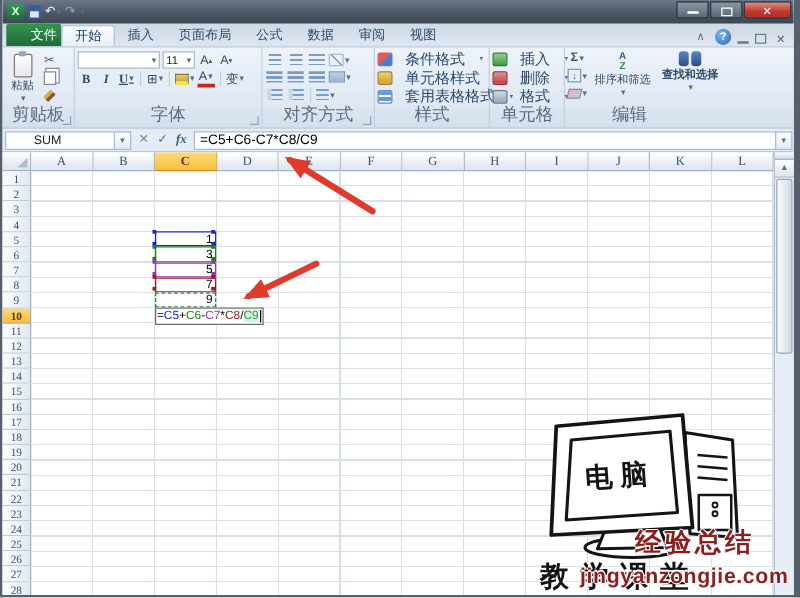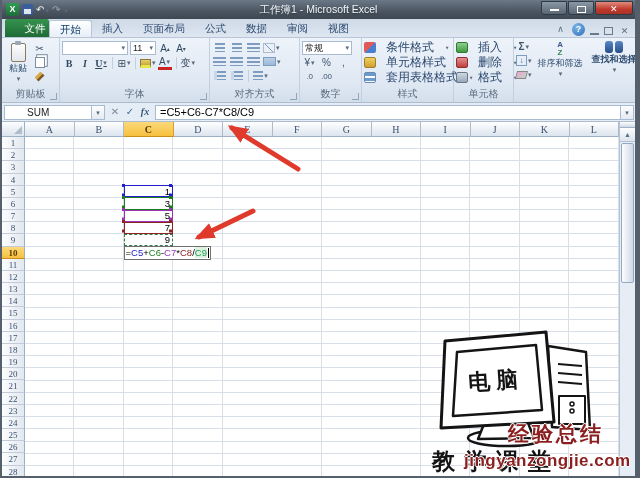--- a/index.html
+++ b/index.html
@@ -29,21 +29,21 @@
   .rtab.active { background:linear-gradient(#fdfefe,#e8eff8); border:1px solid #b9c6d8; border-bottom:none; border-radius:2.5px 2.5px 0 0; color:#13406e; }
   .ribbon-right { position:absolute; right:4px; top:2px; display:flex; gap:5px; align-items:center; }
   .rr-ic { width:13px; height:13px; font-size:9px; color:#5d6d7e; text-align:center; line-height:13px; }
   .help-ic { width:13px; height:13px; border-radius:50%; background:radial-gradient(circle at 35% 30%,#7ab6ea,#2e6db4); color:#fff; font-size:9px; font-weight:bold; text-align:center; line-height:13px; }
   .mini-min { width:9px; height:2px; background:#6b7a8a; margin-top:8px; }
   .mini-restore { width:9px; height:8px; border:1.5px solid #6b7a8a; margin-top:3px; }
 
   
   .ribbon { position:absolute; left:0; top:37px; right:0; height:66px; background:linear-gradient(#eef3fa,#dfe8f3 70%,#d4dfec); border-top:1px solid #b9c6d8; border-bottom:1px solid #aebccd; display:flex; }
   .grp { position:relative; height:100%; border-right:1px solid #c3cfdd; padding:2px 2px 12px 2px; }
-  .grp-label { position:absolute; left:0; right:0; bottom:1px; text-align:center; font-size:10px; color:#5c6c7e; }
+  .grp-label { position:absolute; left:0; right:0; bottom:1px; text-align:center; font-size:14px; color:#5c6c7e; }
   .dlg { position:absolute; right:2px; bottom:2px; width:7px; height:7px; border-left:1px solid #8296ab; border-bottom:1px solid #8296ab; transform:rotate(-90deg); opacity:.8; }
   .dd::after { content:"▾"; font-size:7px; color:#5a6a7c; margin-left:1px; }
   .mi { display:inline-flex; align-items:center; justify-content:center; min-width:15px; height:13px; font-size:10px; color:#3f556d; }
   .row { display:flex; align-items:center; gap:2px; margin:1px 0; }
 
   .paste-wrap { display:flex; }
   .paste-btn { width:28px; display:flex; flex-direction:column; align-items:center; font-size:9px; color:#2c4a6e; padding-top:2px;justify-content:flex-end; }
   .clip-icon { width:15px; height:19px; background:linear-gradient(#fdfdfd,#e3e8ee); border:1.5px solid #8a7a5e; border-radius:2px; position:relative; }
   .clip-icon::after { content:""; position:absolute; left:3px; top:-3px; width:6px; height:4px; background:#9aa7b5; border-radius:1px; }
   .mini-col { display:flex; flex-direction:column; gap:1px; padding-top:2px; }
@@ -141,21 +141,20 @@
 <div class="window">
 
   <div class="titlebar">
     <div class="qat">
       <div class="xl-logo">X</div>
       <div class="floppy"></div>
       <span class="qbtn dd">↶</span>
       <span class="qbtn dim">↷</span>
       <span class="qbtn dd"></span>
     </div>
-    <div class="title-text">工作簿1 - Microsoft Excel</div>
     <div class="winbtns">
       <div class="wbtn">
           <div class="g-min"></div>
         </div>
       <div class="wbtn">
           <div class="g-max"></div>
         </div>
       <div class="wbtn close">
           <div class="g-x">✕</div>
         </div>
@@ -277,38 +276,20 @@
           </span>
         <span class="sep-v"></span>
         <span class="mi dd">
             <span class="bars short"></span>
           </span>
       </div>
       <div class="grp-label"><span>对齐方式</span></div>
       <div class="dlg"></div>
     </div>
 
-    <div class="grp" style="width:62px">
-      <div class="row">
-          <div class="combo num-combo dd">
-            <span style="flex:1">常规</span>
-          </div>
-        </div>
-      <div class="row">
-        <span class="mi dd">¥</span>
-        <span class="mi">%</span>
-        <span class="mi">,</span>
-      </div>
-      <div class="row">
-        <span class="mi" style="font-size:8px">.0</span>
-        <span class="mi" style="font-size:8px">.00</span>
-      </div>
-      <div class="grp-label"><span>数字</span></div>
-      <div class="dlg"></div>
-    </div>
 
     <div class="grp" style="width:92px">
       <div class="style-row dd">
         <span class="sic cf"></span>
         <span>条件格式</span>
       </div>
       <div class="style-row dd">
         <span class="sic cs"></span>
         <span>单元格样式</span>
       </div>
@@ -350,20 +331,21 @@
         </div>
         <div class="bigbtn dd">
           <span class="az-ic"><span>A</span><br><span class="z">Z</span></span>
           <span>排序和筛选</span>
         </div>
         <div class="bigbtn dd">
           <span class="binoc"></span>
           <span style="font-weight:bold">查找和选择</span>
         </div>
       </div>
+      <div class="grp-label"><span>编辑</span></div>
     </div>
   </div>
 
   <div class="formulabar">
     <div class="namebox">SUM</div>
     <div class="namebox-dd">▾</div>
     <div class="fbar-btns">
       <span class="fbtn2">✕</span>
       <span class="fbtn2 ok">✓</span>
       <span class="fbtn2 fx">fx</span>

